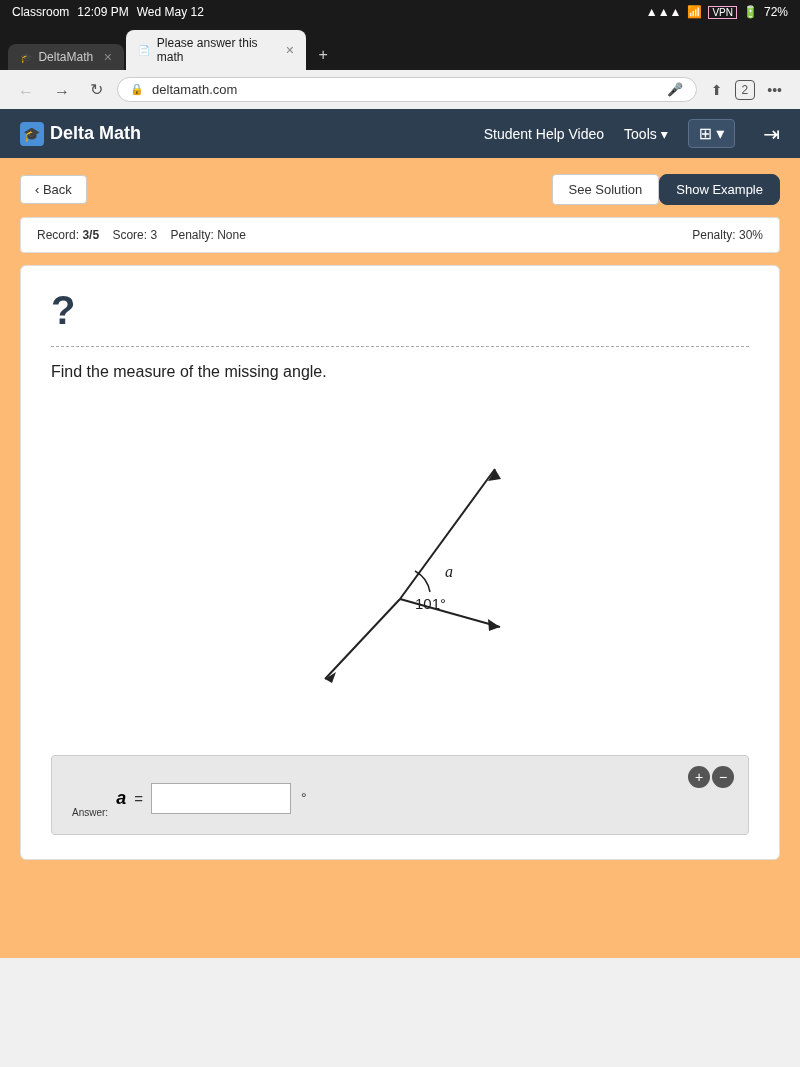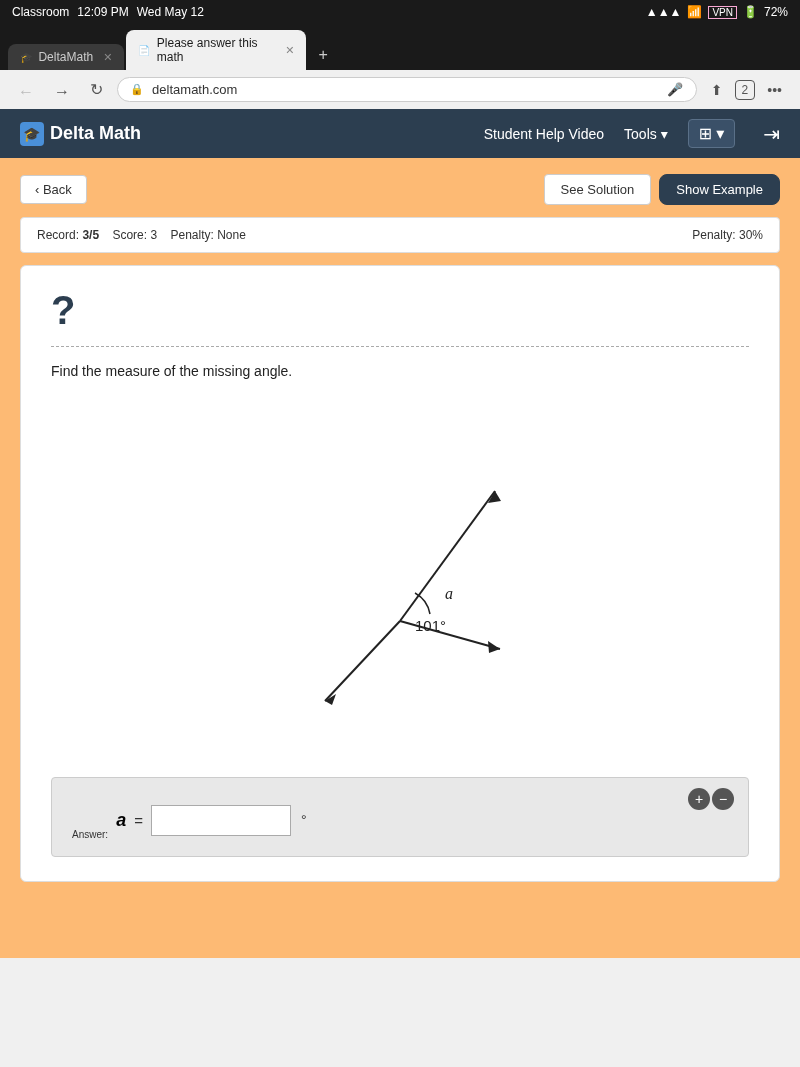--- a/index.html
+++ b/index.html
@@ -172,21 +172,21 @@
       border: 1px solid #ccc;
       padding: 6px 14px;
       border-radius: 4px;
       cursor: pointer;
       font-size: 13px;
       color: #333;
       display: flex;
       align-items: center;
       gap: 4px;
     }
-    .action-btns { display: flex; gap: 8px; }
+    .action-btns { display: flex; }
     .see-solution-btn {
       background: white;
       border: 1px solid #ccc;
       padding: 7px 16px;
       border-radius: 4px;
       cursor: pointer;
       font-size: 13px;
       color: #333;
     }
     .show-example-btn {
@@ -233,23 +233,23 @@
       font-weight: 900;
       color: #2c3e50;
       line-height: 1;
     }
     .divider {
       border: none;
       border-top: 1px dashed #aaa;
       margin: 16px 0;
     }
     .problem-text {
-      font-size: 14px;
+      font-size: 16px;
       color: #222;
-      margin-bottom: 32px;
+      margin-bottom: 8px;
     }
 
     
     .diagram-container {
       display: flex;
       justify-content: center;
       align-items: center;
       padding: 20px 0 30px 0;
     }
 

